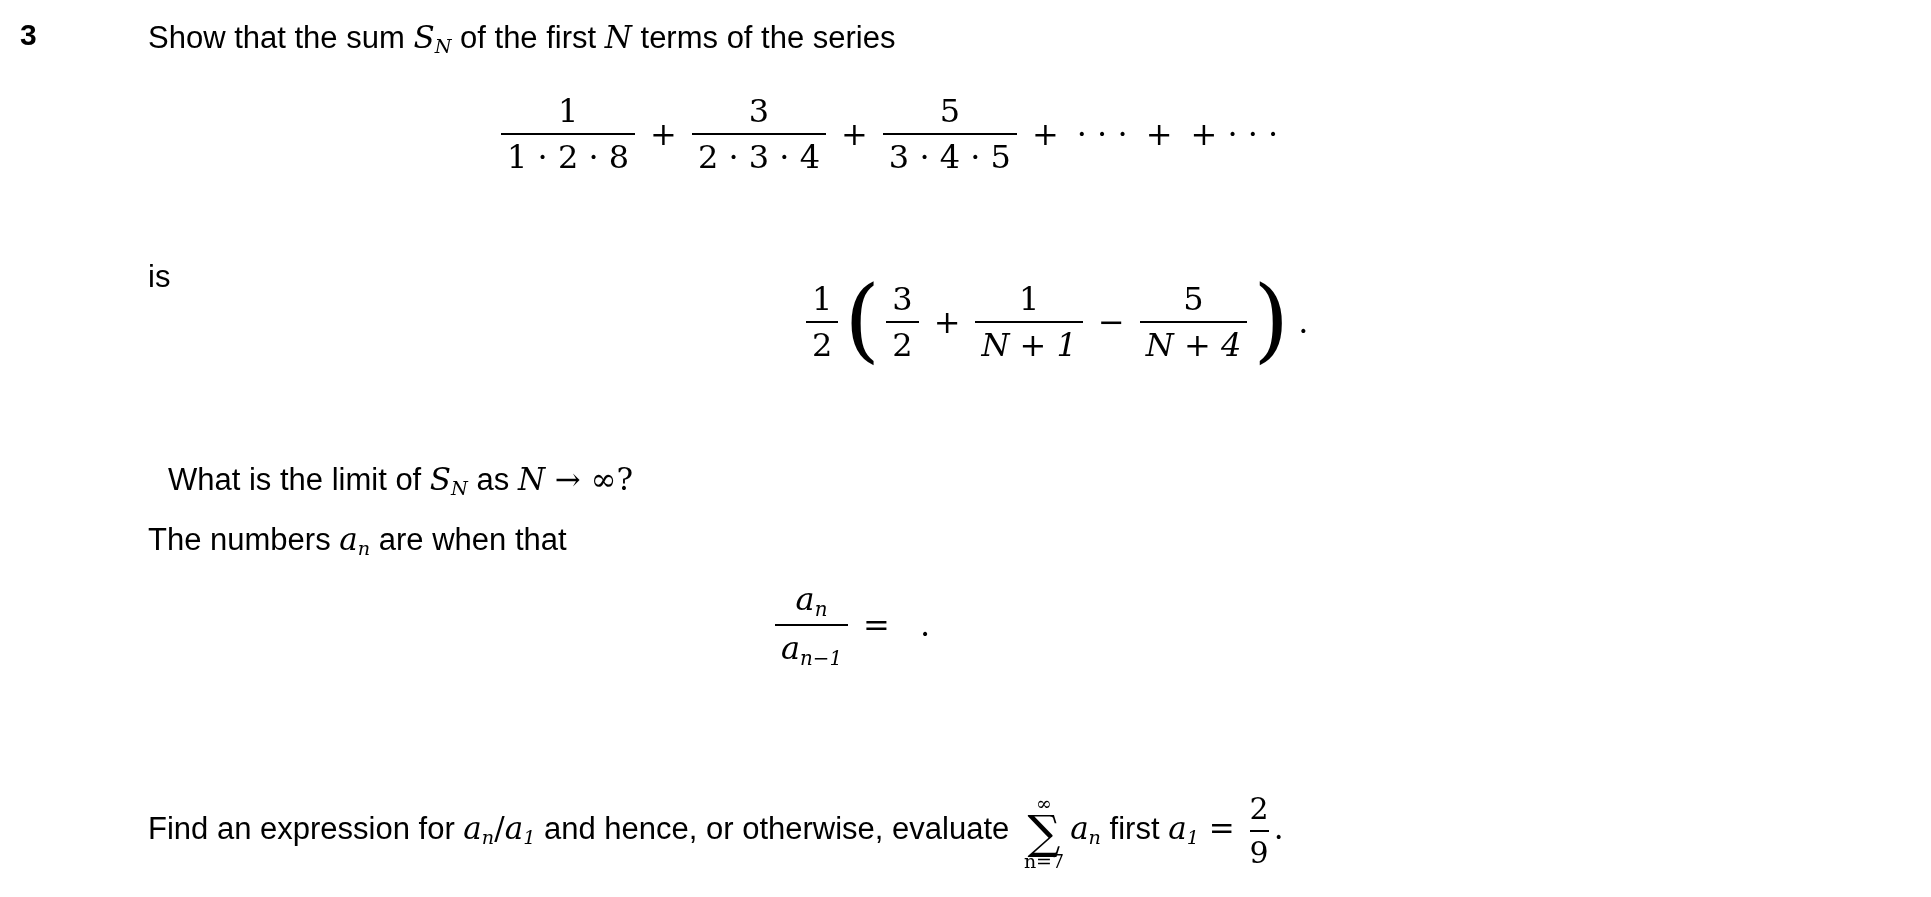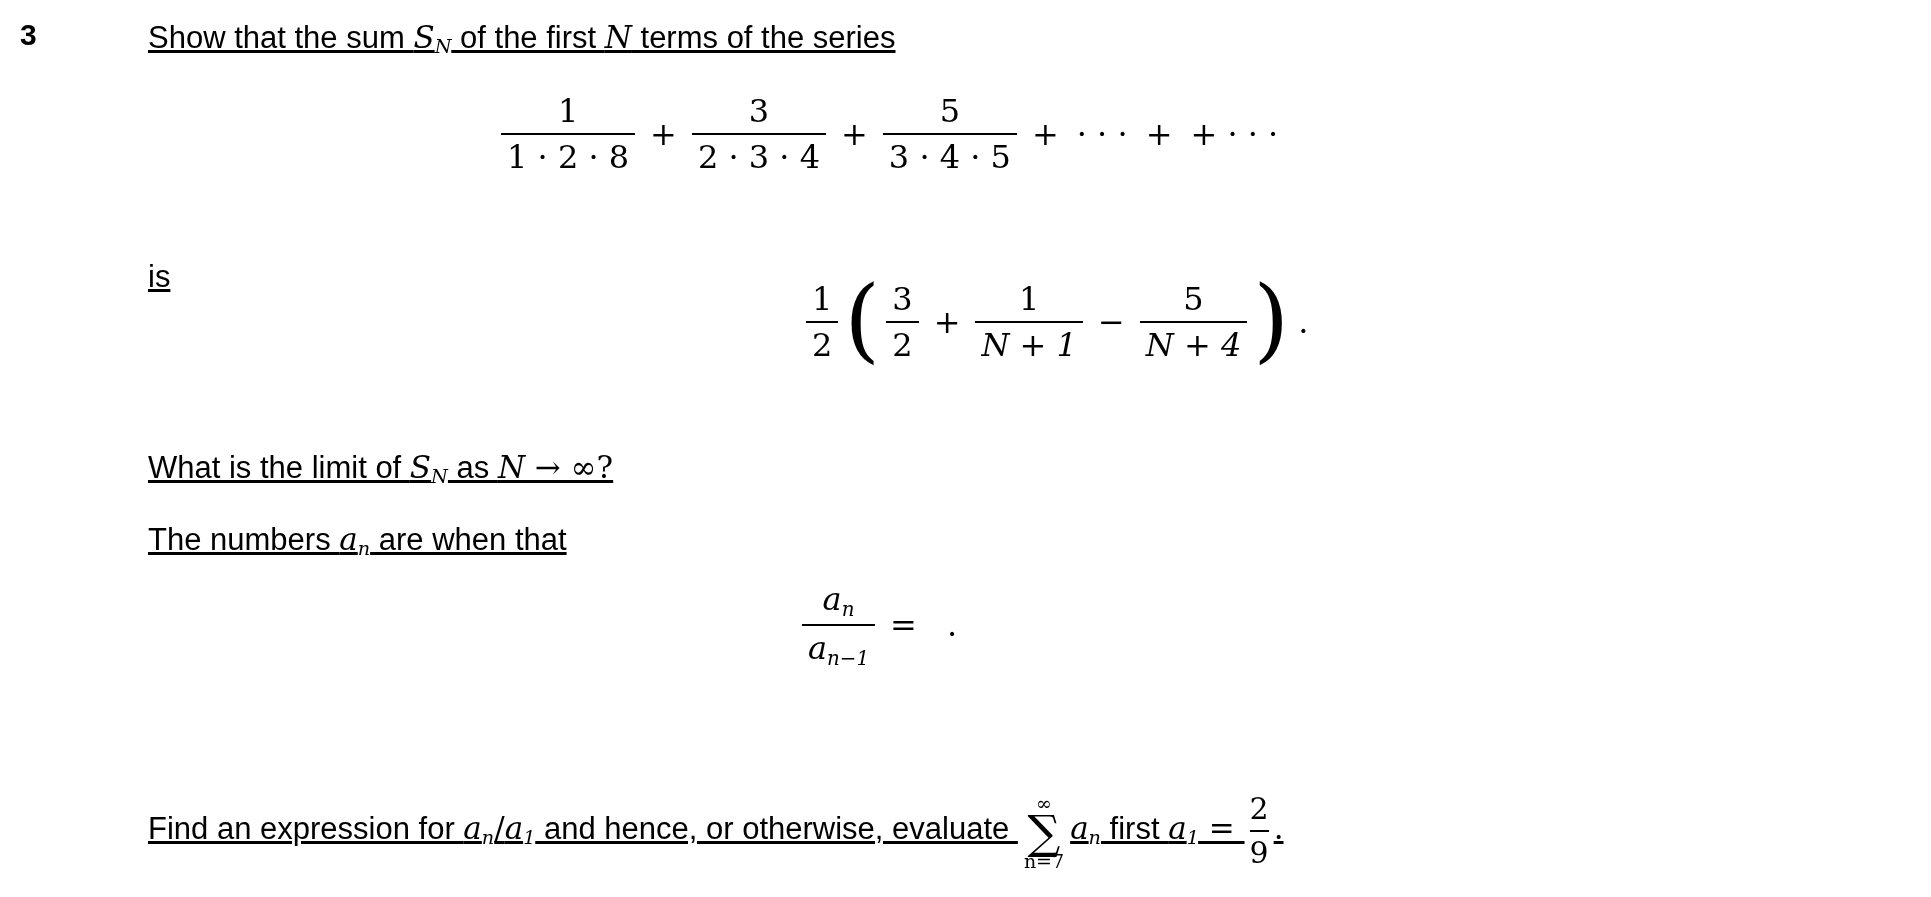--- a/index.html
+++ b/index.html
@@ -39,25 +39,24 @@
     font-style: italic;
   }
   .mathup {
     font-family: "DejaVu Serif", serif;
     font-style: normal;
   }
   
   .row {
     position: absolute;
     left: 148px;
-    text-decoration: underline;
   }
   #line-show   { top: 18px; }
   #line-is     { top: 258px; }
-  #line-limit  { top: 448px; }
+  #line-limit  { top: 460px; margin-left: 20px; }
   #line-numbers{ top: 520px; }
   #line-find   { top: 790px; }
 
   
   sub, sup {
     font-size: 0.62em;
     font-style: italic;
     font-family: "DejaVu Serif", serif;
   }
   sub { vertical-align: -0.28em; }
@@ -136,21 +135,21 @@
     vertical-align: middle;
     font-family: "DejaVu Serif", serif;
     font-style: normal;
     font-size: 30px;
     margin: 0 5px;
   }
   .inline-frac .bar { width: 100%; height: 2px; background:#000; margin: 2px 0; }
 
   #eq-series { left: 495px; top: 92px; }
   #eq-sum    { left: 800px; top: 280px; }
-  #eq-ratio  { left: 796px; top: 580px; }
+  #eq-ratio  { left: 769px; top: 580px; }
 </style>
 </head>
 <body>
 
 <div class="page">
 
   <div class="qnum">3</div>
 
   <div class="row body-text" id="line-show">
     <span>Show that the sum </span><span class="math">S</span><sub>N</sub><span> of the first </span><span class="math">N</span><span> terms of the series</span>

